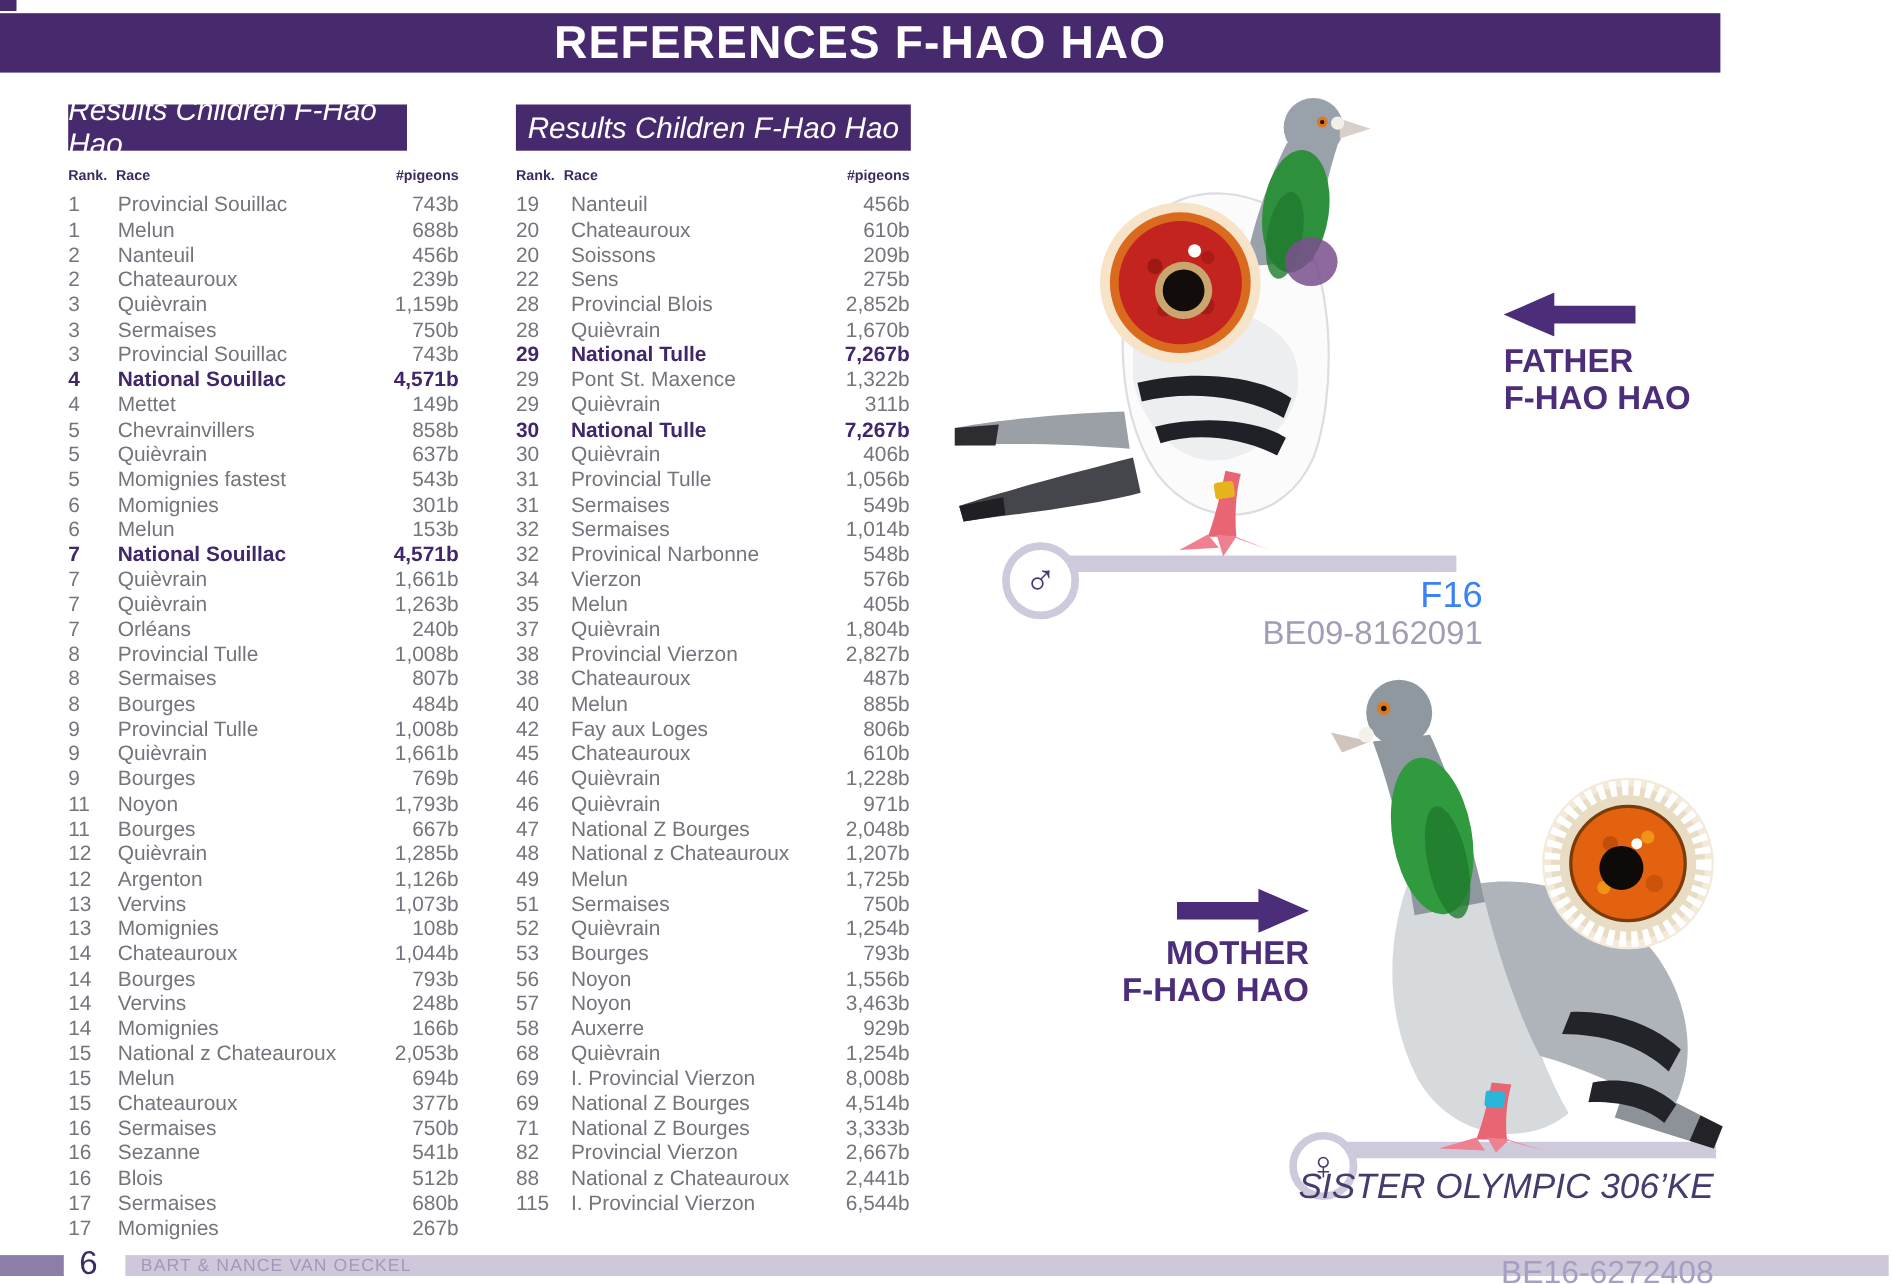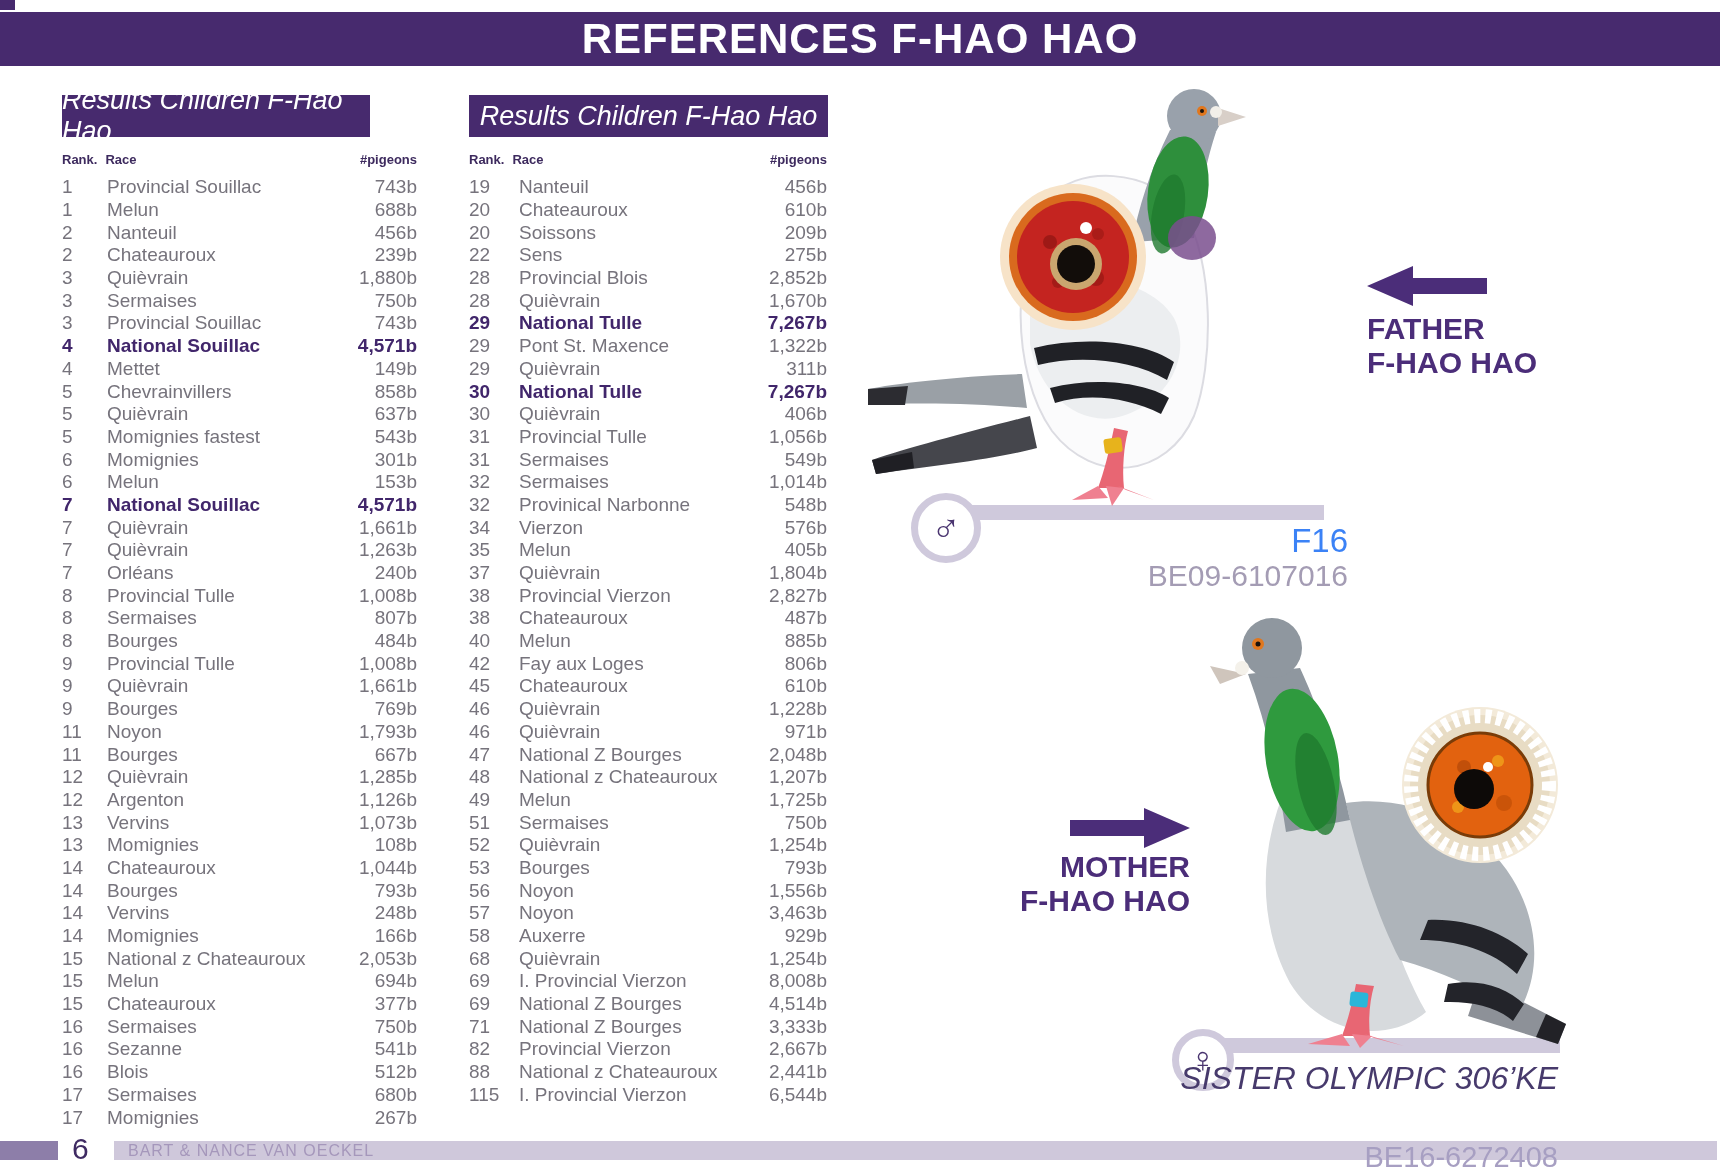--- a/index.html
+++ b/index.html
@@ -4,21 +4,21 @@
 <style>
   html,body{margin:0;padding:0;}
   body{
     width:1720px;height:1167px;position:relative;overflow:hidden;
     background:#ffffff;font-family:"Liberation Sans",sans-serif;
   }
   .abs{position:absolute;}
 
   
   .corner-square{left:0;top:0;width:15px;height:10px;background:#472a6e;}
-  .banner{left:0;top:12px;width:1720px;height:54px;background:#472a6e;display:flex;align-items:center;justify-content:center;}
+  .banner{left:0;top:12px;width:1564px;height:54px;background:#472a6e;display:flex;align-items:center;justify-content:center;}
   .banner-title{color:#ffffff;font-size:42px;font-weight:800;letter-spacing:1px;}
 
   
   .tbl-bar{height:42px;background:#472a6e;display:flex;align-items:center;justify-content:center;}
   .tbl-title{color:#ffffff;font-style:italic;font-size:27px;}
   .colhead{display:flex;align-items:center;font-weight:bold;color:#3d2a5e;font-size:13px;}
   .colhead .h-rank{margin-right:8px;}
   .colhead .h-count{margin-left:auto;}
   .rows{display:block;}
   .row{display:flex;align-items:center;height:22.7px;font-size:19px;color:#76737c;}
@@ -101,21 +101,21 @@
       <span class="c-count">456b</span>
     </div>
     <div class="row">
       <span class="c-rank">2</span>
       <span class="c-race">Chateauroux</span>
       <span class="c-count">239b</span>
     </div>
     <div class="row">
       <span class="c-rank">3</span>
       <span class="c-race">Quièvrain</span>
-      <span class="c-count">1,880b</span>
+      <span class="c-count">1,159b</span>
     </div>
     <div class="row">
       <span class="c-rank">3</span>
       <span class="c-race">Sermaises</span>
       <span class="c-count">750b</span>
     </div>
     <div class="row">
       <span class="c-rank">3</span>
       <span class="c-race">Provincial Souillac</span>
       <span class="c-count">743b</span>
@@ -565,21 +565,21 @@
 <div class="abs big-label" id="father-label">
   <div>FATHER</div>
   <div>F-HAO HAO</div>
 </div>
 
 <div class="abs perch-bar" id="father-bar"></div>
 <div class="abs sex-circle" id="father-sex">
   <span>♂</span>
 </div>
 <div class="abs bird-name" id="father-name">F16</div>
-<div class="abs bird-ring" id="father-ring">BE09-6107016</div>
+<div class="abs bird-ring" id="father-ring">BE09-8162091</div>
 
 <svg class="abs pigeon" style="left:1150px;top:588px;" width="420" height="460" viewBox="0 0 420 460">
 
   <path d="M330,392 L416,436 L408,456 L318,428 Z" fill="#8d9198"></path>
   <path d="M396,426 L416,436 L408,456 L386,449 Z" fill="#222227"></path>
 
   <path d="M138,195 C108,260 108,335 140,395 C172,448 238,456 276,424 C246,372 226,300 216,238 Z" fill="#d7dadd"></path>
 
   <path d="M196,215 C262,205 332,240 362,290 C388,332 392,382 370,422 C330,402 288,382 250,372 C228,330 208,268 196,215 Z" fill="#aeb4ba"></path>
 

